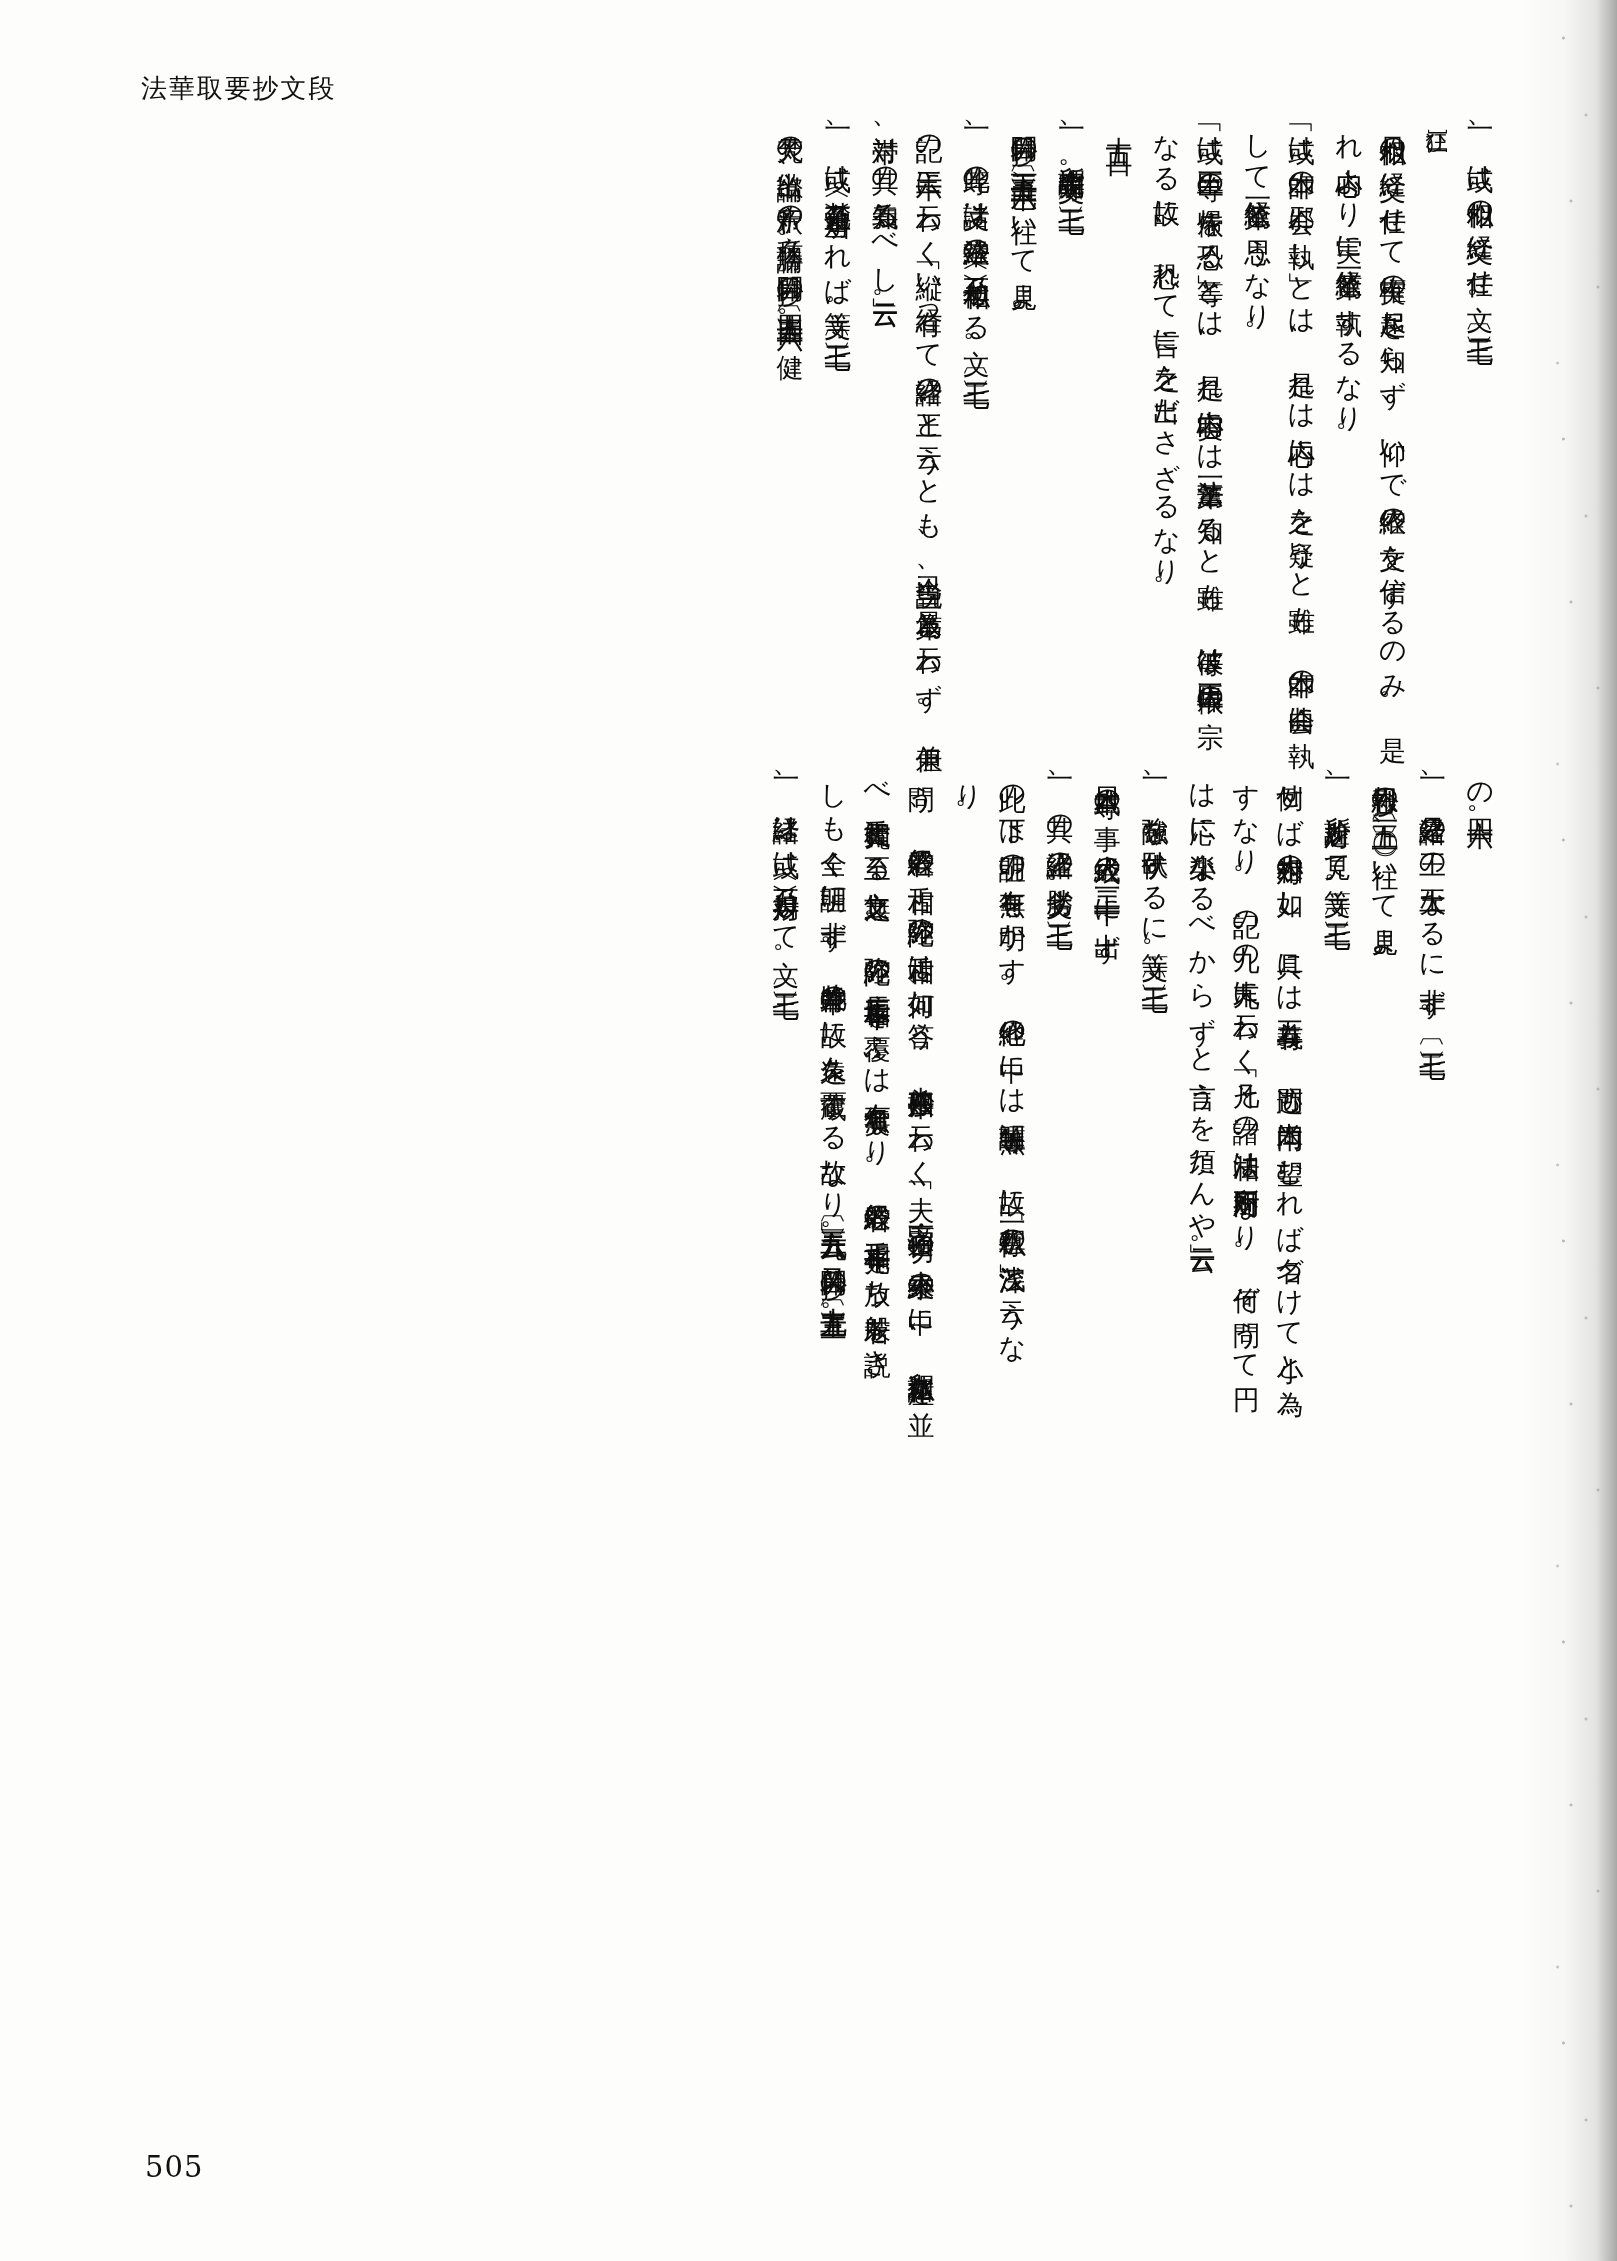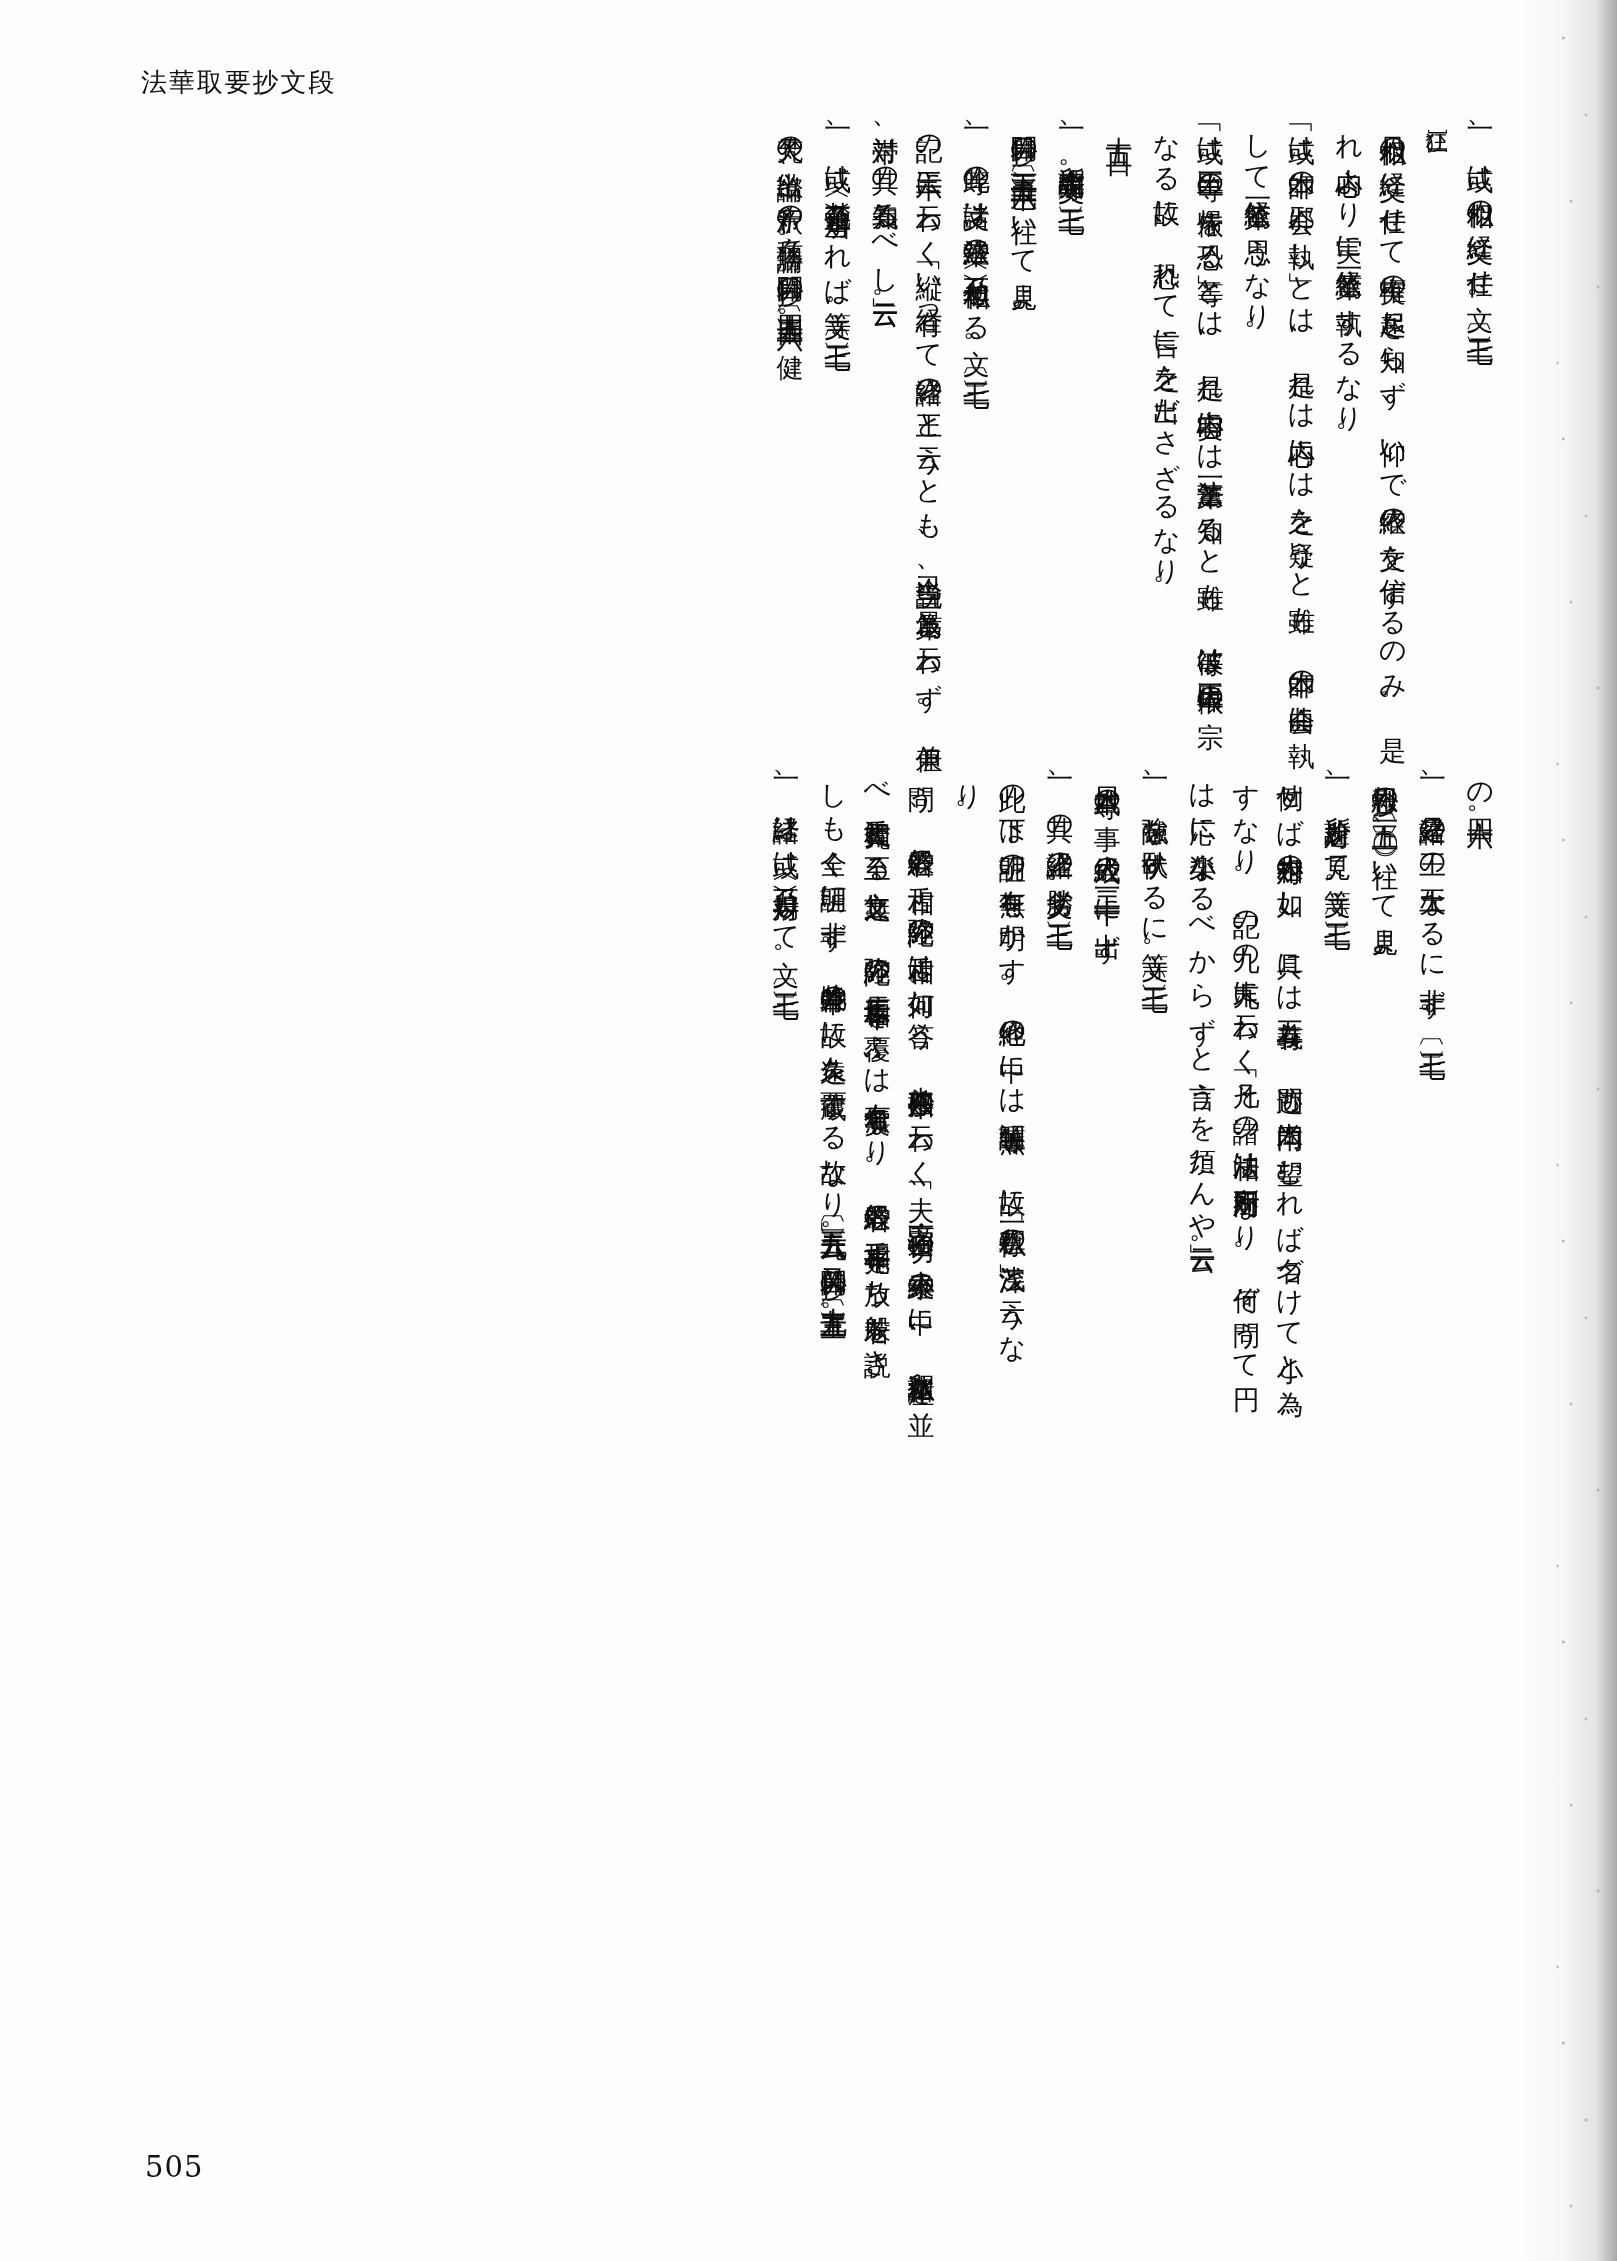--- a/index.html
+++ b/index.html
@@ -40,21 +40,21 @@
       radial-gradient(circle at 21px 201px, rgba(0,0,0,0.45) 1px, transparent 1.9px),
       radial-gradient(circle at 48px 287px, rgba(0,0,0,0.35) 1px, transparent 1.9px),
       radial-gradient(circle at 7.6px 363px, rgba(0,0,0,0.4) 1px, transparent 1.9px);
     background-size: 67px 401px;
     pointer-events: none;
   }
 
   
   .running-head {
     position: absolute;
-    top: 65px;
+    top: 71px;
     left: 141px;
     font-size: 26px;
     letter-spacing: 1.9px;
     color: #111;
     white-space: nowrap;
   }
 
   
   .folio {
     position: absolute;

